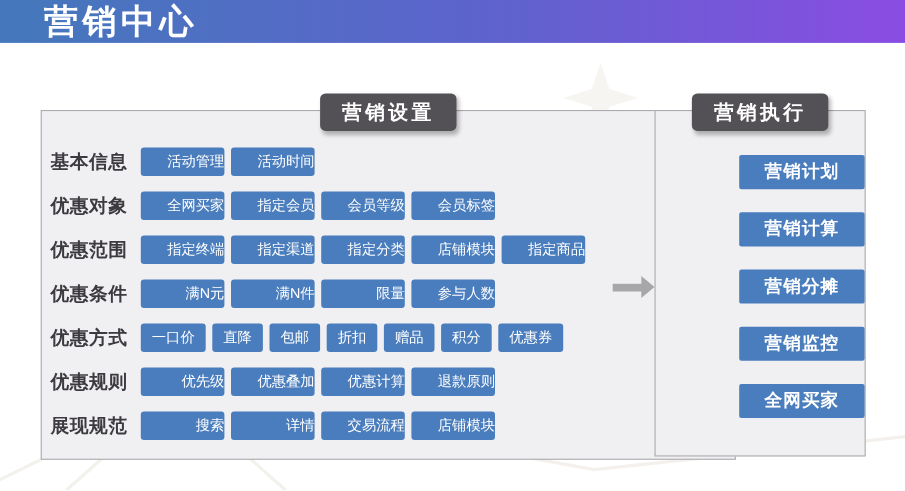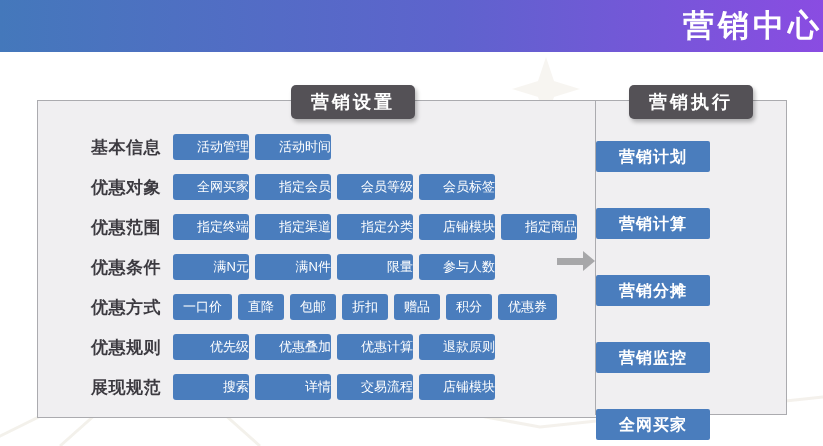--- a/index.html
+++ b/index.html
@@ -10,25 +10,26 @@
     width: 823px;
     height: 446px;
     background: #ffffff;
     overflow: hidden;
   }
 
   
   .banner {
     position: absolute;
     top: 0; left: 0;
-    width: 100%; height: 52px;
+    width: 100%; height: 39px;
     background: linear-gradient(90deg, #4478bb 0%, #5e63cd 55%, #8a4ce2 100%);
     display: flex;
     align-items: center;
-    justify-content: flex-end;
+    justify-content: flex-start;
+    padding-left: 40px;
   }
   .banner-title {
     color: #ffffff;
     font-size: 31px;
     font-weight: bold;
     letter-spacing: 4px;
   }
 
   
   .watermark {
@@ -63,21 +64,20 @@
     white-space: nowrap;
   }
 
   
   .rows {
     position: absolute;
     top: 33px; left: 8px; right: 6px;
     display: flex;
     flex-direction: column;
     gap: 14px;
-    margin-left: 45px;
   }
   .row { display: flex; align-items: center; height: 26px; }
   .row-label {
     width: 82px;
     font-size: 17px;
     font-weight: bold;
     color: #3c3a40;
     letter-spacing: 0.5px;
     flex: none;
   }
@@ -96,22 +96,22 @@
   }
   .btn.auto { width: auto; padding: 0 10px; }
 
   
   .exec-list {
     position: absolute;
     top: 0; left: 0; right: 0;
     padding-top: 40px;
     display: flex;
     flex-direction: column;
-    align-items: flex-start;
-    gap: 36px;
+    align-items: flex-end;
+    gap: 21px;
   }
   .exec-btn {
     background: #4a7dbd;
     color: #ffffff;
     width: 114px;
     height: 31px;
     line-height: 31px;
     font-size: 16px;
     font-weight: bold;
     letter-spacing: 1px;

